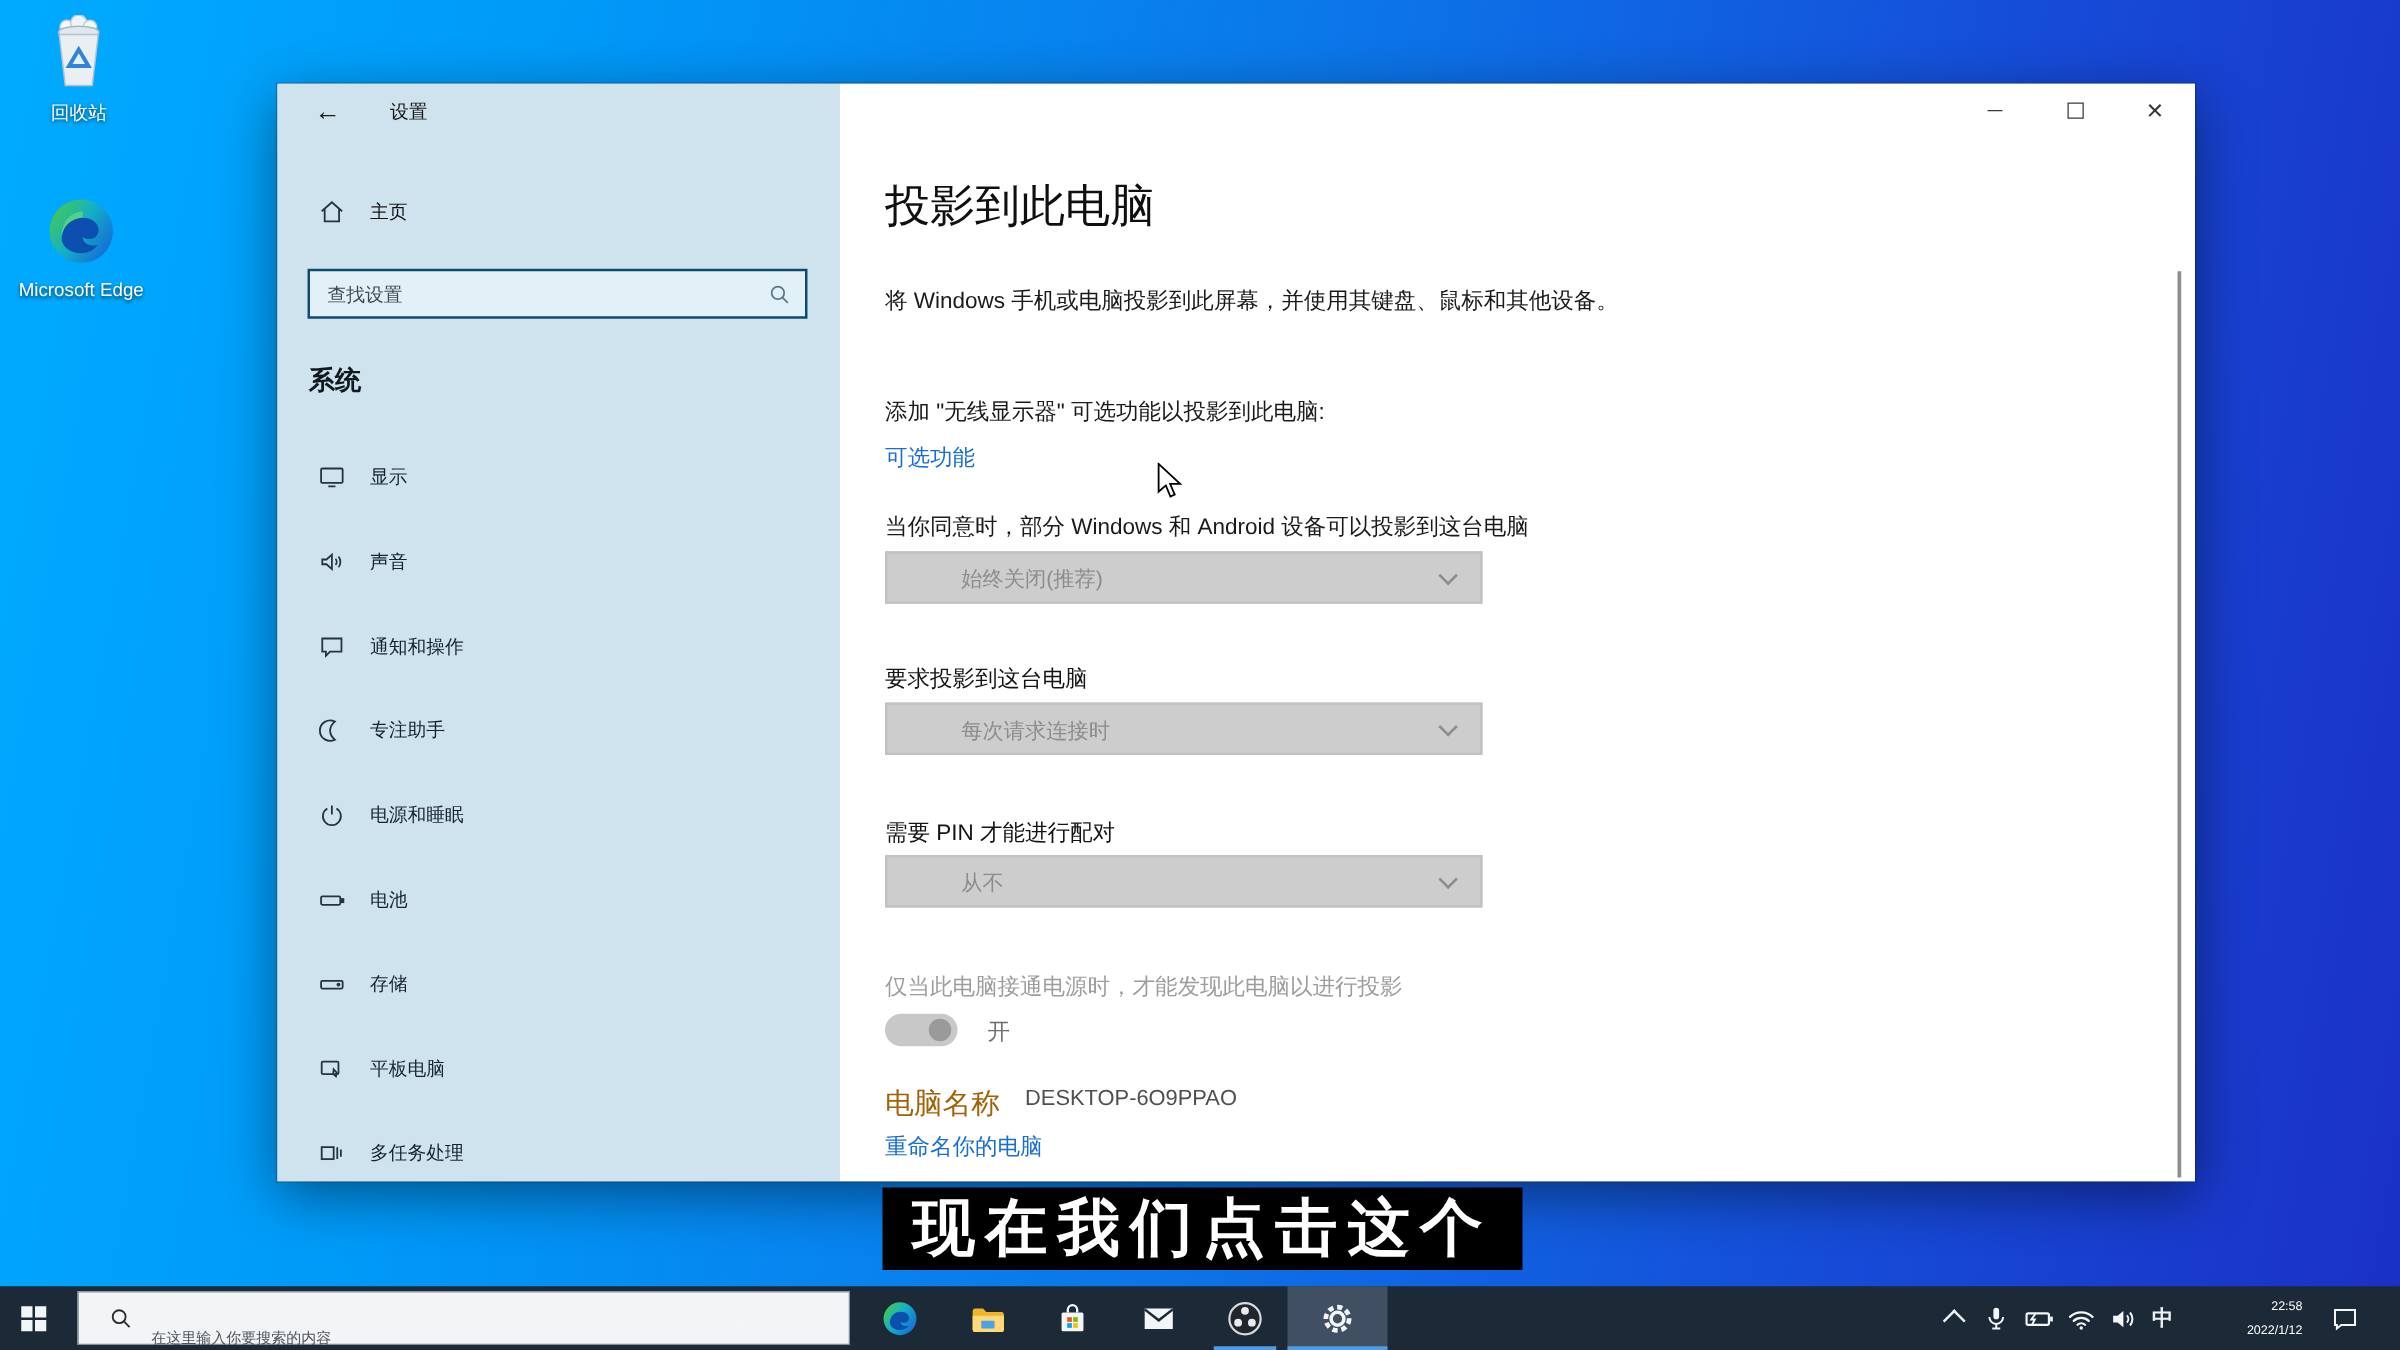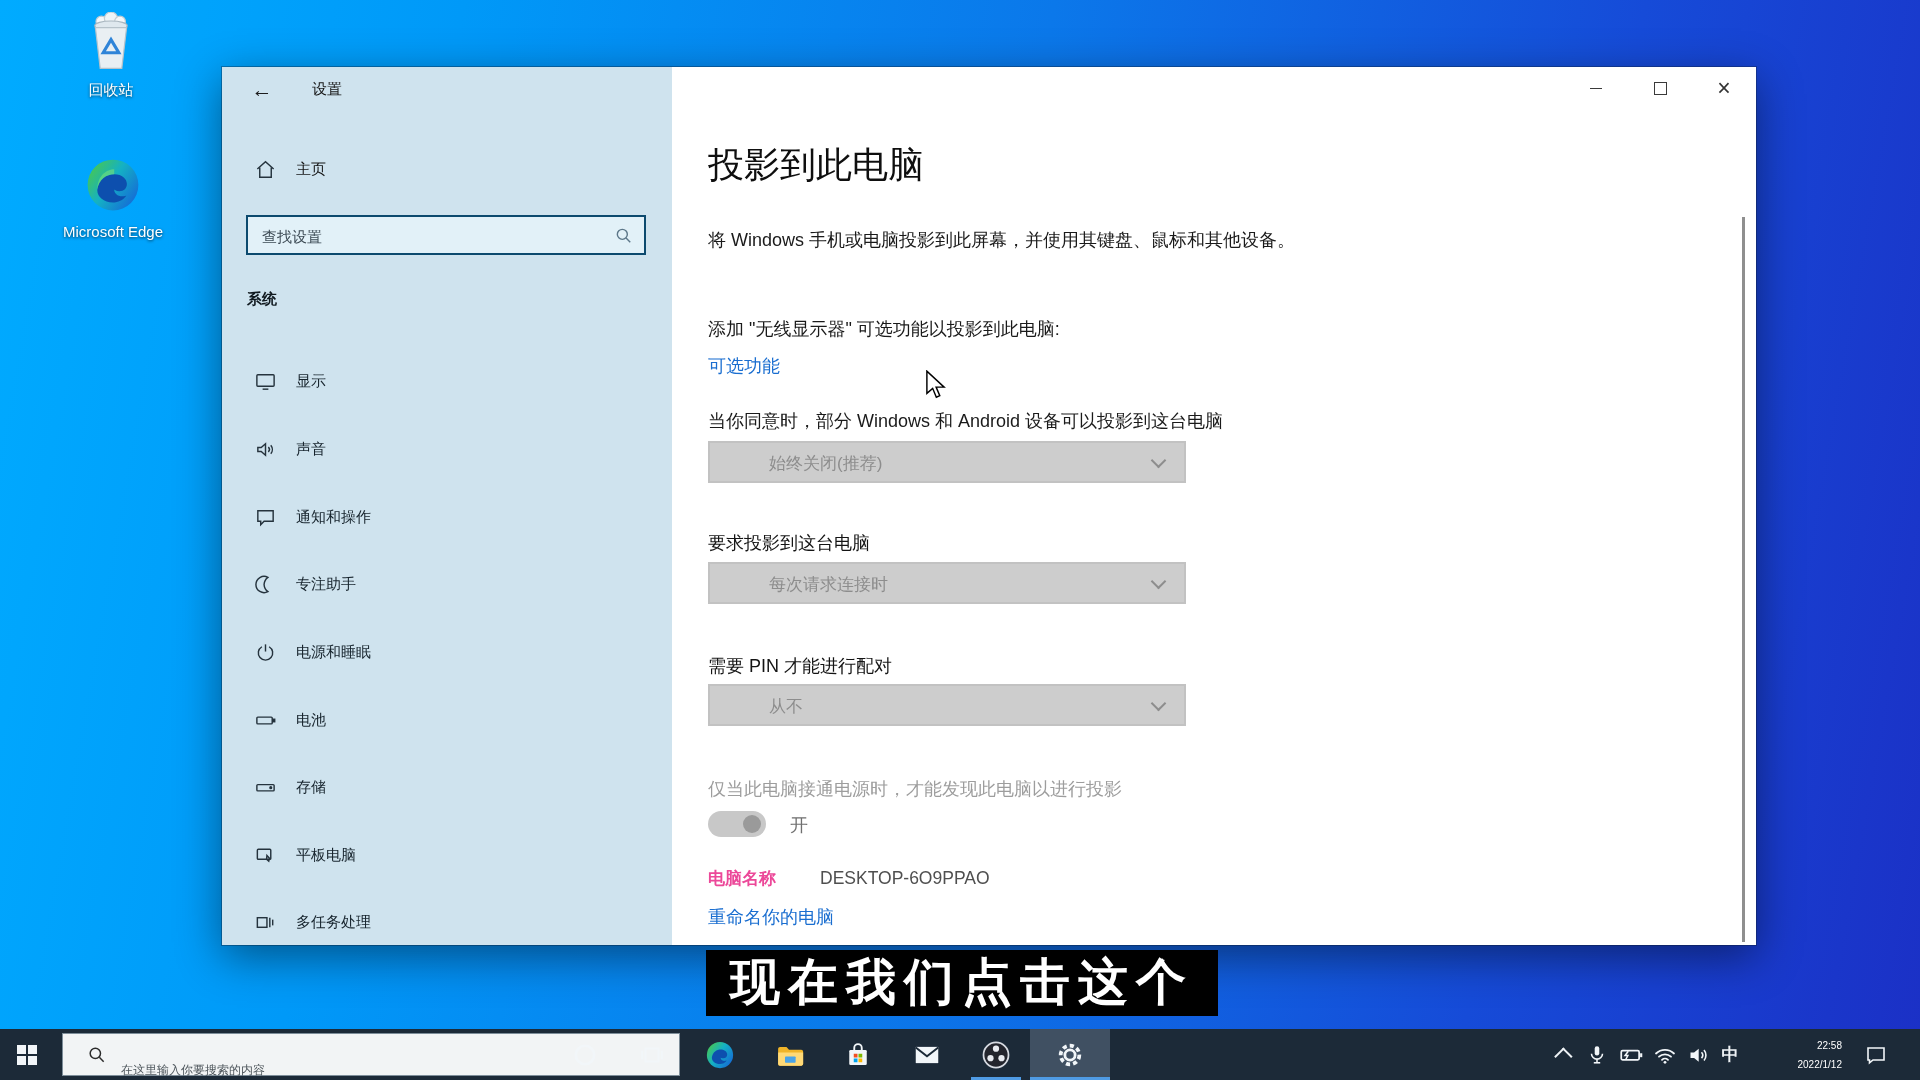--- a/index.html
+++ b/index.html
@@ -1,38 +1,38 @@
 <!DOCTYPE html>
 <html><head>
 <meta charset="utf-8">
 <style>
   html,body{margin:0;padding:0;background:#000;}
   .stage{position:relative;width:1920px;height:1080px;overflow:hidden;
     font-family:"Liberation Sans","DejaVu Sans",sans-serif;
     background:linear-gradient(100deg,#00abff 0%,#0099f8 22%,#0b78ea 50%,#164bd8 78%,#1b30c6 100%);}
   
-  .dicon{position:absolute;width:110px;text-align:center;color:#fff;margin-left:48px;}
+  .dicon{position:absolute;width:110px;text-align:center;color:#fff;}
   .dicon .dlabel{font-size:15px;line-height:19px;text-shadow:0 1px 3px rgba(0,0,0,.7);margin-top:4px;}
   
   .win{position:absolute;left:222px;top:67px;width:1534px;height:878px;background:#fff;
     box-shadow:0 12px 42px rgba(0,0,0,.45),0 0 0 1px rgba(15,35,60,.35);display:flex;}
   .sidebar{position:relative;width:450px;height:100%;background:#cfe3ee;flex:none;}
   .backbtn{position:absolute;left:22px;top:8px;width:36px;height:30px;font-size:21px;color:#1d1d1d;
     display:flex;align-items:center;justify-content:center;}
   .wtitle{position:absolute;left:90px;top:13px;font-size:15px;color:#141414;}
   .homerow{position:absolute;left:0;top:84px;width:100%;height:38px;}
   .homerow .ic{position:absolute;left:32px;top:7px;}
   .homerow .lb{position:absolute;left:74px;top:9px;font-size:15px;color:#141414;}
   .sbsearch{position:absolute;left:24px;top:148px;width:400px;height:40px;background:#e2f1f8;
     border:2px solid #0c4a6e;box-sizing:border-box;}
   .sbsearch input{position:absolute;left:12px;top:3px;width:340px;height:30px;border:none;background:transparent;
     outline:none;font-size:15px;color:#2e3b44;font-family:inherit;}
   .sbsearch input::placeholder{color:#3c4a54;opacity:1;}
   .sbsearch .mag{position:absolute;right:10px;top:9px;}
-  .section{position:absolute;left:25px;top:223px;font-size:15px;font-weight:700;color:#10191f;}
+  .section{position:absolute;left:25px;top:223px;font-size:21px;font-weight:700;color:#10191f;}
   .srow{position:absolute;left:0;width:100%;height:48px;}
   .srow .ic{position:absolute;left:32px;top:13px;}
   .srow .lb{position:absolute;left:74px;top:15px;font-size:15px;color:#16232c;}
   
   .main{position:relative;flex:1;background:#fff;overflow:hidden;}
   .controls{position:absolute;right:0;top:0;height:42px;display:flex;}
   .cbtn{width:64px;height:42px;display:flex;align-items:center;justify-content:center;color:#3a3a3a;}
   .cbtn .minglyph{display:block;width:12px;height:0;border-top:1.6px solid #3a3a3a;}
   .cbtn .maxglyph{display:block;width:11px;height:11px;border:1.6px solid #3a3a3a;}
   .cbtn.close{font-size:23px;font-weight:400;color:#333;}
@@ -46,21 +46,21 @@
   .dd{position:absolute;left:36px;width:478px;height:42px;background:#cdcdcd;border:2px solid #c2c2c2;
     box-sizing:border-box;}
   .dd .val{position:absolute;left:16px;top:9px;font-size:17px;color:#8d8d8d;margin-left:43px;}
   .dd .chev{position:absolute;right:20px;top:12px;width:9px;height:9px;border-right:2px solid #8d8d8d;
     border-bottom:2px solid #8d8d8d;transform:rotate(45deg);}
   .lbl{position:absolute;left:36px;font-size:18px;color:#141414;}
   .note{position:absolute;left:36px;top:710px;font-size:18px;color:#9d9d9d;white-space:nowrap;}
   .toggle{position:absolute;left:36px;top:744px;width:58px;height:26px;border-radius:13px;background:#c8c8c8;}
   .knob{position:absolute;right:5px;top:4px;width:18px;height:18px;border-radius:50%;background:#9a9a9a;}
   .tstate{position:absolute;left:118px;top:746px;font-size:18px;color:#6f6f6f;}
-  .pcl{position:absolute;left:36px;top:800px;font-size:17px;font-weight:700;color:#ec4899;}
+  .pcl{position:absolute;left:36px;top:800px;font-size:23px;font-weight:400;color:#a16207;}
   .pcv{position:absolute;left:148px;top:801px;font-size:17.5px;color:#4f4f4f;}
   .rename{position:absolute;left:36px;top:838px;font-size:18px;}
   .vscroll{position:absolute;right:11px;top:150px;width:3px;height:725px;background:#8f8f8f;}
   
   .subtitle{position:absolute;left:706px;top:950px;height:66px;background:#000;color:#fff;
     font-size:50px;font-weight:700;line-height:64px;letter-spacing:8px;padding:0 24px;white-space:nowrap;}
   
   .taskbar{position:absolute;left:0;bottom:0;width:1920px;height:51px;background:#1c2a38;}
   .start{position:absolute;left:0;top:0;width:54px;height:51px;display:flex;align-items:center;justify-content:center;}
   .wlogo{display:grid;grid-template-columns:9px 9px;grid-template-rows:9px 9px;gap:2px;}

